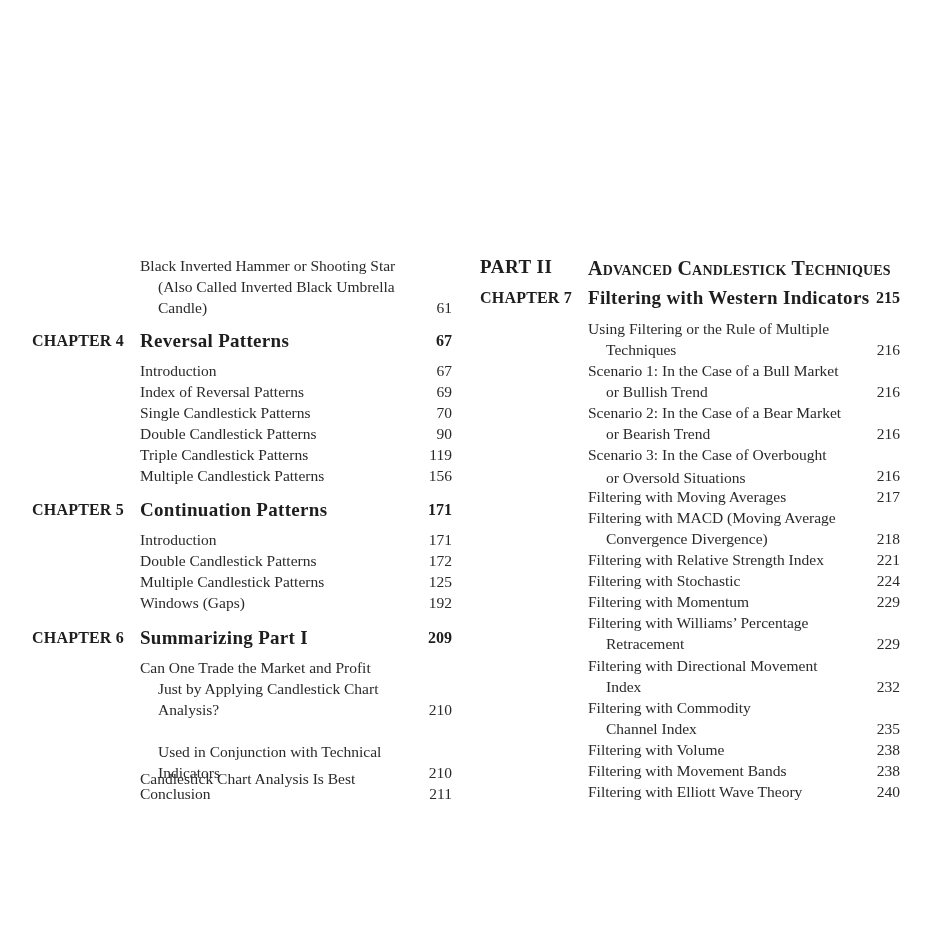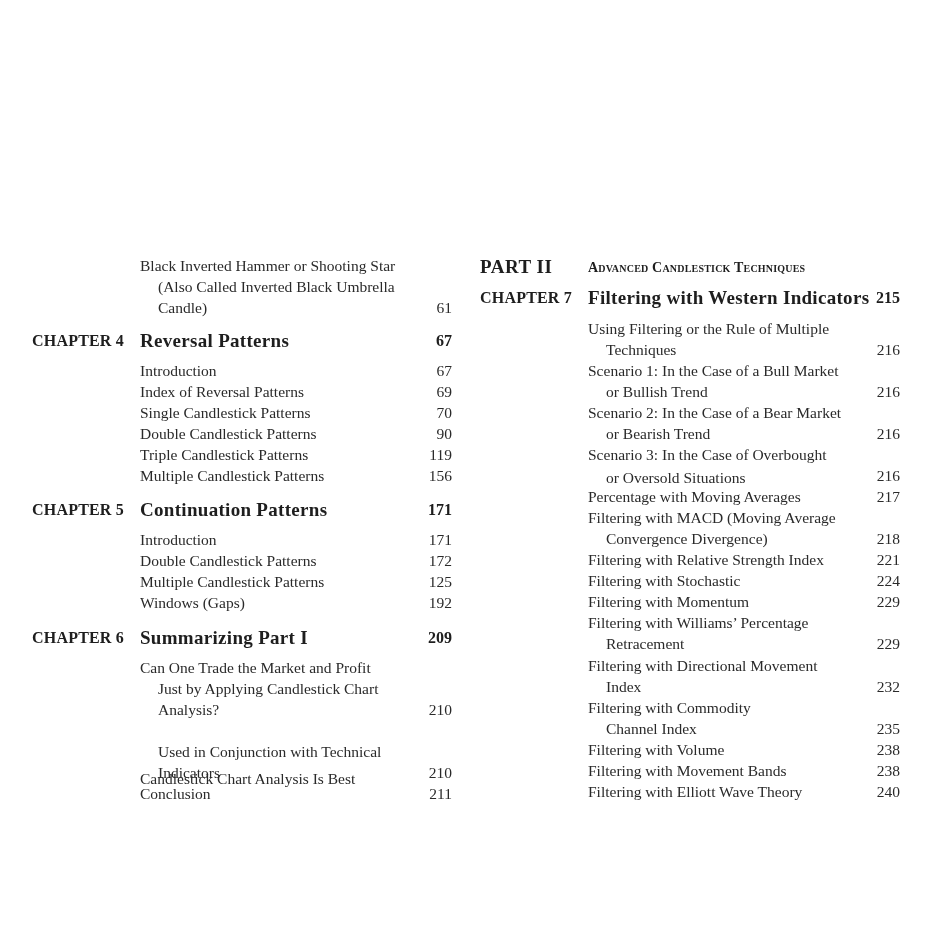--- a/index.html
+++ b/index.html
@@ -7,21 +7,21 @@
          font-family: "Liberation Serif", "DejaVu Serif", serif; color: #2a2a2a; }
   .page { position: absolute; left: 0; top: 0; width: 840px; height: 930px; }
   .col { position: absolute; top: 0; }
   .col-left { left: 0; width: 465px; }
   .col-right { left: 465px; width: 465px; }
   .line { position: absolute; font-size: 15.5px; line-height: 20px; white-space: nowrap; }
   .chap-label { position: absolute; font-weight: bold; font-size: 16px; line-height: 20px; color: #1e1e1e; letter-spacing: 0.2px; }
   .chap-title { position: absolute; font-weight: bold; font-size: 19px; line-height: 20px; color: #1e1e1e; letter-spacing: 0.3px; }
   .chap-page { position: absolute; font-weight: bold; font-size: 16px; line-height: 20px; color: #1e1e1e; text-align: right; }
   .part-label { position: absolute; font-weight: bold; font-size: 19px; line-height: 22px; color: #1e1e1e; letter-spacing: 0.5px; }
-  .part-title { position: absolute; font-weight: bold; font-size: 14px; line-height: 22px; color: #1e1e1e; font-variant: small-caps; letter-spacing: 0.2px; }
+  .part-title { position: absolute; font-weight: bold; font-size: 20px; line-height: 22px; color: #1e1e1e; font-variant: small-caps; letter-spacing: 0.2px; }
   .pg { position: absolute; font-size: 15.5px; line-height: 20px; text-align: right; width: 40px; }
 </style>
 </head>
 <body>
 
 <div class="page">
 
   <div class="col col-left">
 
     <div class="line" style="left:140px; top:256px;">Black Inverted Hammer or Shooting Star</div>
@@ -94,21 +94,21 @@
     <div class="pg" style="left:395px; top:382px;">216</div>
 
     <div class="line" style="left:123px; top:403px;">Scenario 2: In the Case of a Bear Market</div>
     <div class="line" style="left:141px; top:424px;">or Bearish Trend</div>
     <div class="pg" style="left:395px; top:424px;">216</div>
 
     <div class="line" style="left:123px; top:445px;">Scenario 3: In the Case of Overbought</div>
     <div class="line" style="left:141px; top:468px;">or Oversold Situations</div>
     <div class="pg" style="left:395px; top:466px;">216</div>
 
-    <div class="line" style="left:123px; top:487px;">Percentage with Moving Averages</div>
+    <div class="line" style="left:123px; top:487px;">Filtering with Moving Averages</div>
     <div class="pg" style="left:395px; top:487px;">217</div>
 
     <div class="line" style="left:123px; top:508px;">Filtering with MACD (Moving Average</div>
     <div class="line" style="left:141px; top:529px;">Convergence Divergence)</div>
     <div class="pg" style="left:395px; top:529px;">218</div>
 
     <div class="line" style="left:123px; top:550px;">Filtering with Relative Strength Index</div>
     <div class="pg" style="left:395px; top:550px;">221</div>
 
     <div class="line" style="left:123px; top:571px;">Filtering with Stochastic</div>

